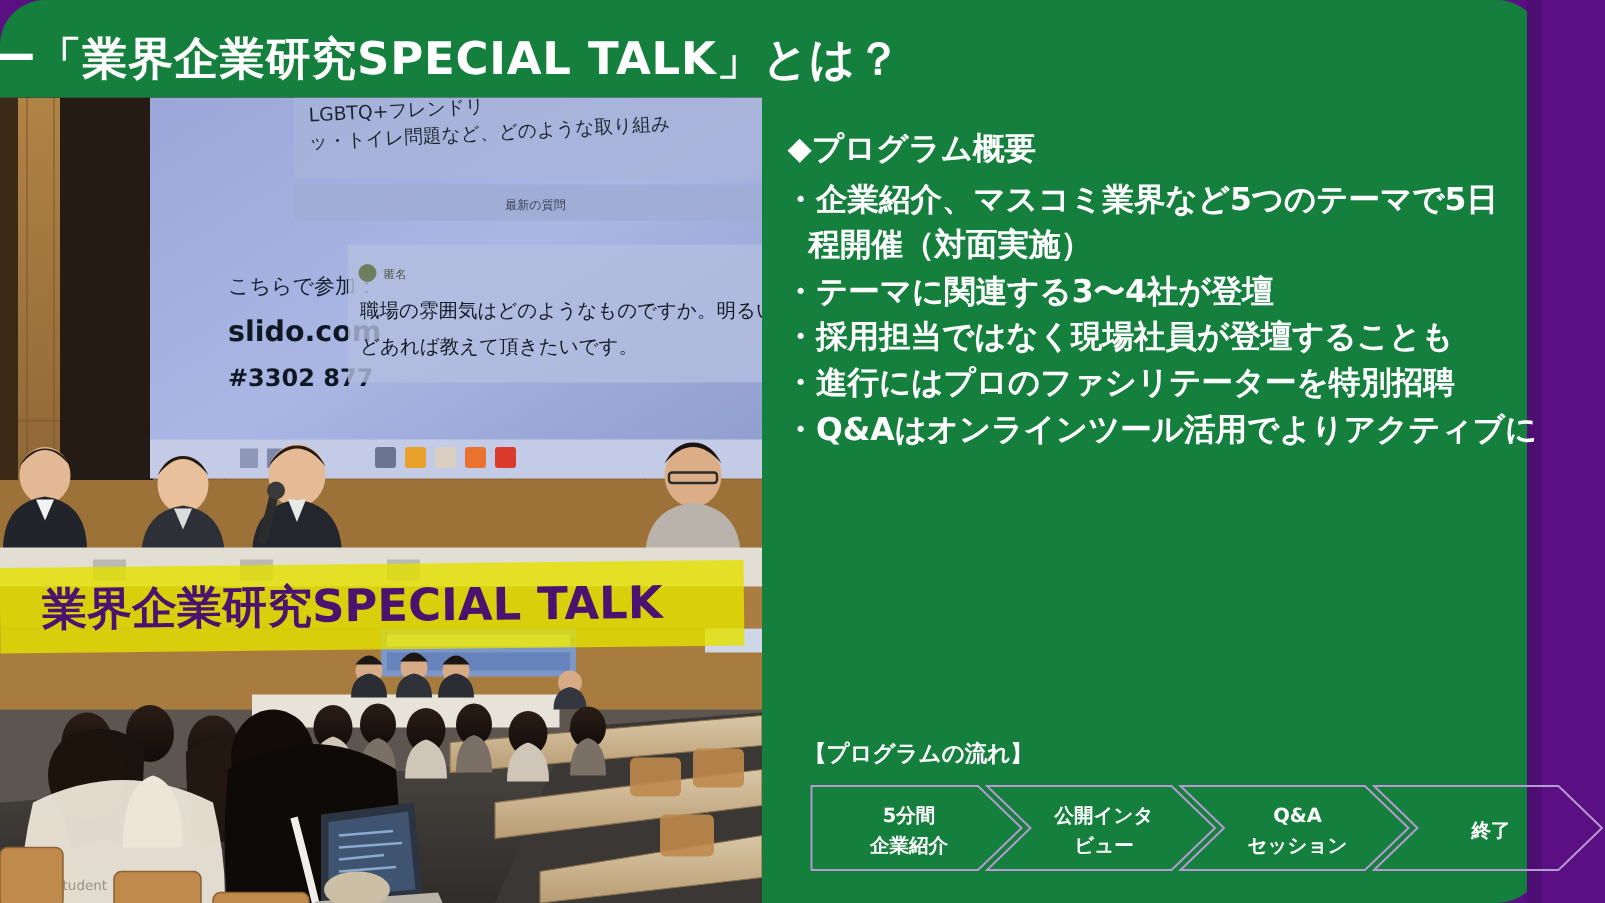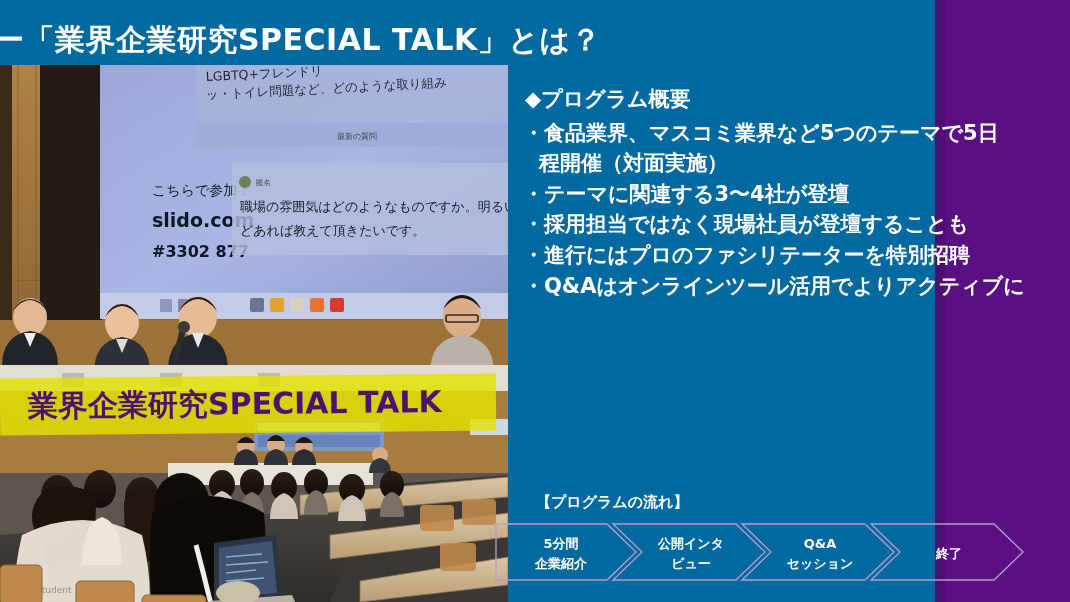--- a/index.html
+++ b/index.html
@@ -5,22 +5,23 @@
 <style>
   * { margin:0; padding:0; box-sizing:border-box; }
   html, body {
     width:1070px; height:602px;
     background:#5a1082;
     font-family:"DejaVu Sans","Liberation Sans",sans-serif;
     overflow:hidden;
   }
   .slide {
     position:relative;
-    width:945px; height:602px;
-    background:#0369a1;
+    width:1028px; height:602px;
+    background:#15803d;
+    border-radius:30px;
   }
   
   .edge-right {
     position:absolute; top:0; right:0; width:10px; height:602px;
     background:#4e0d72;
   }
 
   
   .title-bar {
     position:absolute; left:0; top:18px; width:1070px; height:44px;
@@ -86,21 +87,21 @@
   }
   .bullets li .cont { display:block; padding-left:16px; }
 
   
   .flow-label {
     position:absolute; left:536px; top:493px;
     color:#ffffff; font-size:15px; font-weight:700;
     white-space:nowrap;
   }
   .flow {
-    position:absolute; left:495px; top:522px;
+    position:absolute; left:540px; top:522px;
     width:530px; height:60px;
   }
   .flow svg { display:block; }
   .flow-step-text {
     fill:#ffffff; font-size:13px; font-weight:700;
     font-family:"DejaVu Sans","Liberation Sans",sans-serif;
     text-anchor:middle;
   }
 </style>
 </head>
@@ -346,21 +347,21 @@
 
     <div class="banner">
       <span class="banner-text">業界企業研究SPECIAL TALK</span>
     </div>
   </div>
 
   <div class="panel">
     <div class="panel-heading">◆プログラム概要</div>
     <ul class="bullets">
       <li>
-        <span>・食品業界、マスコミ業界など5つのテーマで5日</span>
+        <span>・企業紹介、マスコミ業界など5つのテーマで5日</span>
         <span class="cont">程開催（対面実施）</span>
       </li>
       <li>
         <span>・テーマに関連する3〜4社が登壇</span>
       </li>
       <li>
         <span>・採用担当ではなく現場社員が登壇することも</span>
       </li>
       <li>
         <span>・進行にはプロのファシリテーターを特別招聘</span>

